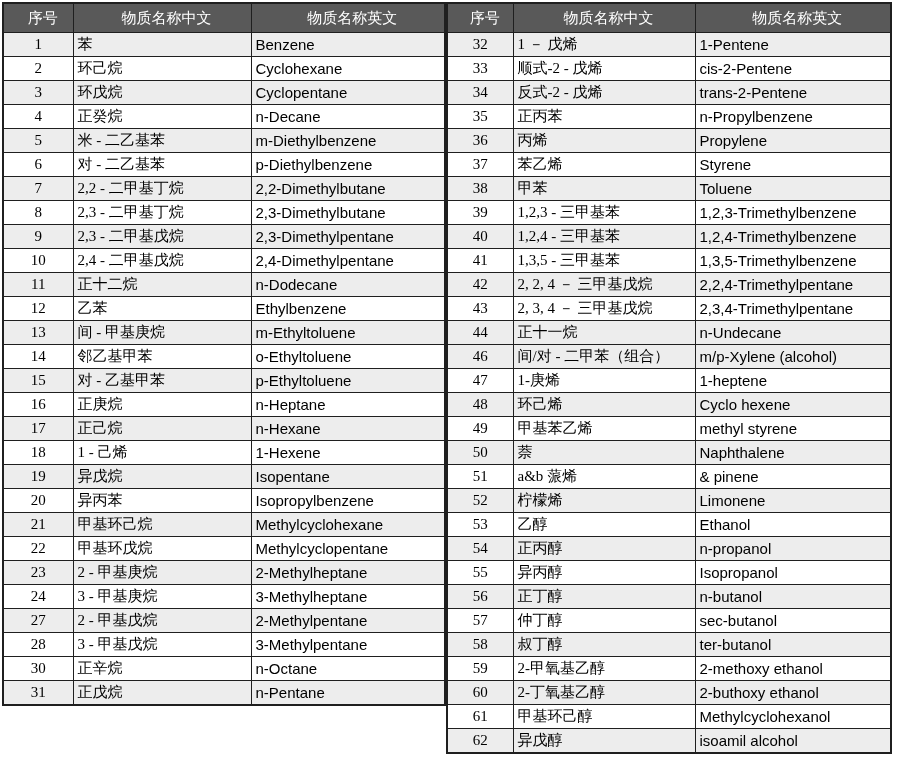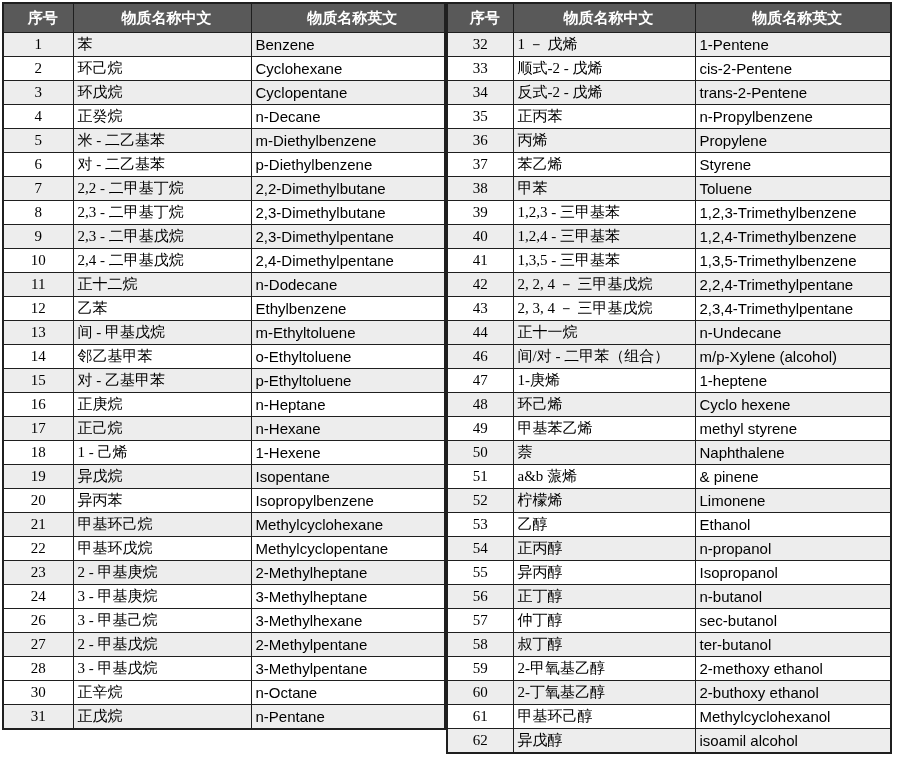--- a/index.html
+++ b/index.html
@@ -18,21 +18,21 @@
     display:flex;align-items:flex-start;
     padding:2px 0 0 2px;
   }
   table.subst-table{
     border-collapse:collapse;table-layout:fixed;
     border:2px solid var(--border);
   }
   table.subst-table th{
     background:var(--header-bg);color:var(--header-text);
     font-family:"Liberation Serif","DejaVu Serif",serif;
-    font-size:15px;font-weight:bold;text-align:center;
+    font-size:15px;font-weight:normal;text-align:center;
     height:26px;border:1px solid var(--border);
     overflow:hidden;white-space:nowrap;padding-left:10px;
   }
   table.subst-table td{
     height:23px;line-height:23px;border:1px solid var(--border);
     font-size:15px;color:#000;
     overflow:hidden;white-space:nowrap;
     padding:0 4px;
   }
   td.cell-num{
@@ -121,21 +121,21 @@
           <td class="cell-zh">正十二烷</td>
           <td class="cell-en">n-Dodecane</td>
         </tr>
         <tr class="row-even">
           <td class="cell-num">12</td>
           <td class="cell-zh">乙苯</td>
           <td class="cell-en">Ethylbenzene</td>
         </tr>
         <tr class="row-odd">
           <td class="cell-num">13</td>
-          <td class="cell-zh">间 - 甲基戊烷</td>
+          <td class="cell-zh">间 - 甲基庚烷</td>
           <td class="cell-en">m-Ethyltoluene</td>
         </tr>
         <tr class="row-even">
           <td class="cell-num">14</td>
           <td class="cell-zh">邻乙基甲苯</td>
           <td class="cell-en">o-Ethyltoluene</td>
         </tr>
         <tr class="row-odd">
           <td class="cell-num">15</td>
           <td class="cell-zh">对 - 乙基甲苯</td>
@@ -178,25 +178,20 @@
         </tr>
         <tr class="row-odd">
           <td class="cell-num">23</td>
           <td class="cell-zh">2 - 甲基庚烷</td>
           <td class="cell-en">2-Methylheptane</td>
         </tr>
         <tr class="row-even">
           <td class="cell-num">24</td>
           <td class="cell-zh">3 - 甲基庚烷</td>
           <td class="cell-en">3-Methylheptane</td>
-        </tr>
-        <tr class="row-even">
-          <td class="cell-num">26</td>
-          <td class="cell-zh">3 - 甲基己烷</td>
-          <td class="cell-en">3-Methylhexane</td>
         </tr>
         <tr class="row-odd">
           <td class="cell-num">27</td>
           <td class="cell-zh">2 - 甲基戊烷</td>
           <td class="cell-en">2-Methylpentane</td>
         </tr>
         <tr class="row-even">
           <td class="cell-num">28</td>
           <td class="cell-zh">3 - 甲基戊烷</td>
           <td class="cell-en">3-Methylpentane</td>

